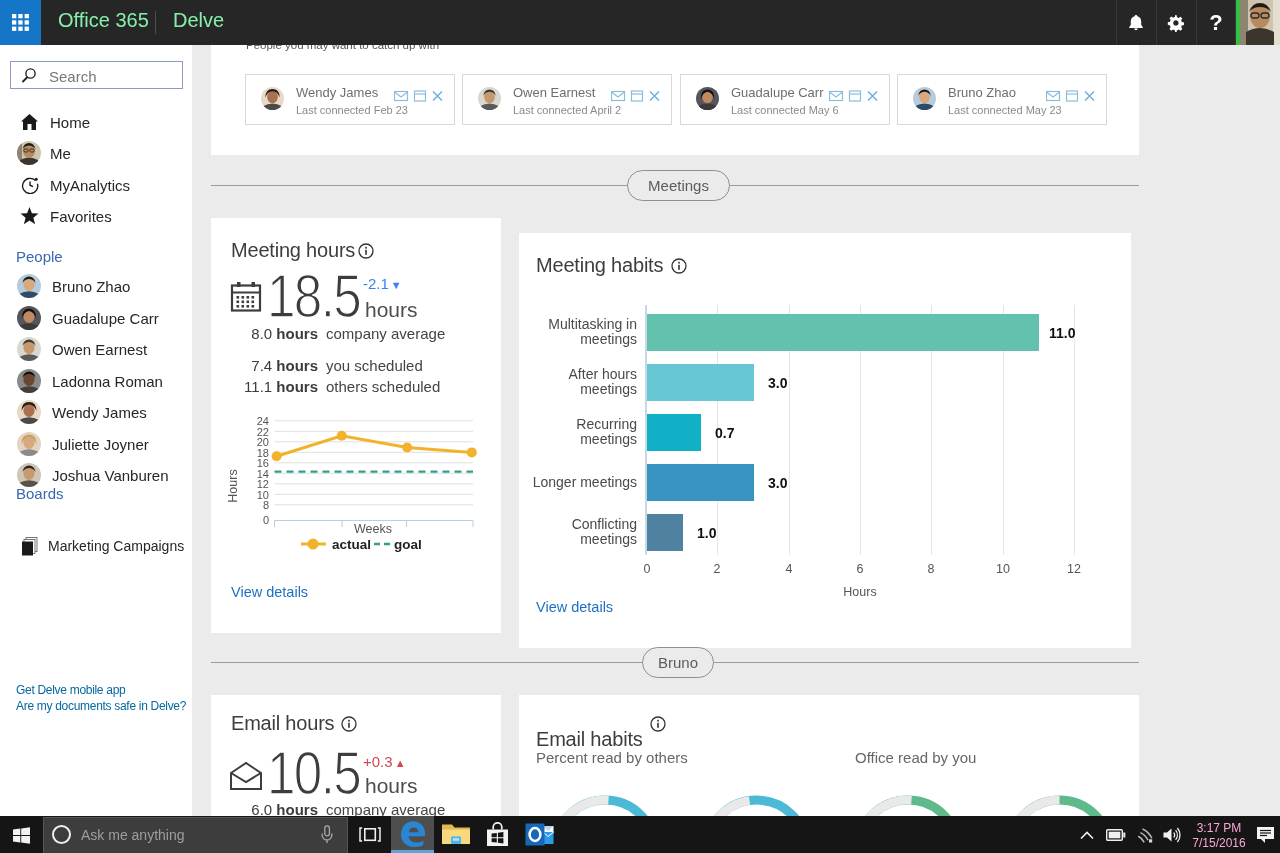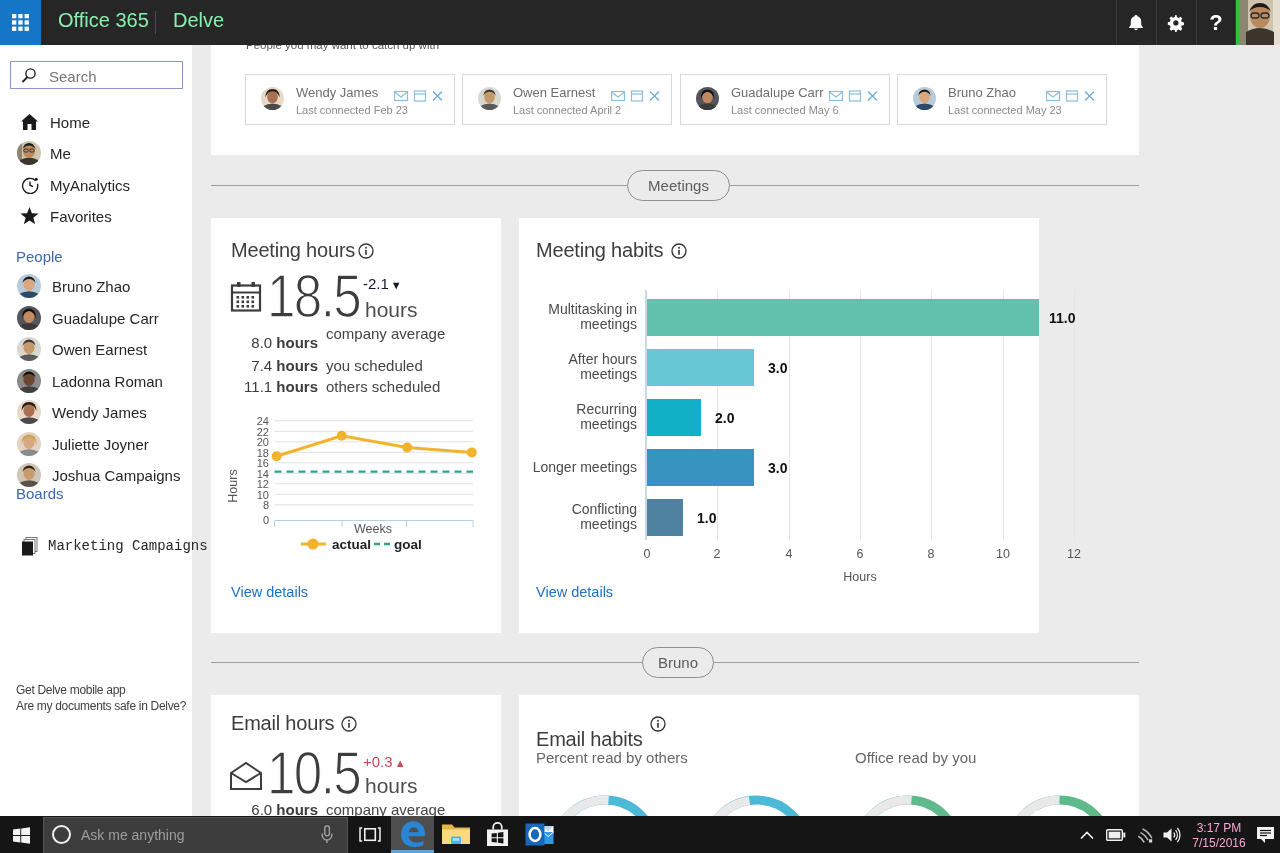--- a/index.html
+++ b/index.html
@@ -18,21 +18,21 @@
   .tbicon { top:0; width:40px; height:45px; color:#fff; text-align:center; }
 
   
   #sidebar { left:0; top:45px; width:192px; height:771px; background:#ffffff; z-index:5; }
   #searchbox { position:absolute; left:10px; top:16px; width:173px; height:28px; border:1px solid #8a99c5; background:#fff; }
   #searchbox span { position:absolute; left:38px; top:6px; font-size:15px; color:#777; }
   .navrow { position:absolute; left:0; width:164px; height:30px; }
   .navrow .txt { position:absolute; left:50px; top:50%; transform:translateY(-50%); font-size:15px; color:#262626; white-space:nowrap; }
   .navhead { position:absolute; left:16px; font-size:15px; color:#3a67b0; }
   .avatar { position:absolute; border-radius:50%; overflow:hidden; }
-  .sblink { position:absolute; left:16px; font-size:12px; color:#404040; white-space:nowrap; letter-spacing:-0.3px; }
+  .sblink { position:absolute; left:16px; font-size:12px; color:#0369a1; white-space:nowrap; letter-spacing:-0.3px; }
 
   
   .card { position:absolute; background:#fff; }
   #topcard { left:211px; top:0px; width:928px; height:155px; }
   .caption { position:absolute; left:35px; top:39px; font-size:11.5px; color:#555; }
   .pcard { position:absolute; top:74px; width:210px; height:51px; border:1px solid #d9d9d9; background:#fff; }
   .pcard .nm { position:absolute; left:50px; top:10px; font-size:13px; color:#6e6e6e; white-space:nowrap; }
   .pcard .lc { position:absolute; left:50px; top:29px; font-size:11px; color:#8a8a8a; }
   .pcard .pav { position:absolute; left:15px; top:12px; width:23px; height:23px; border-radius:50%; overflow:hidden; }
   .pcard .icons { position:absolute; right:10px; top:13px; }
@@ -167,23 +167,23 @@
           <rect x="11.5" y="19.5" width="2.6" height="2.6"></rect>
           <rect x="16.5" y="19.5" width="2.6" height="2.6"></rect>
           <rect x="21.5" y="19.5" width="2.6" height="2.6"></rect>
         <rect x="6.5" y="24" width="2.6" height="2.6"></rect>
           <rect x="11.5" y="24" width="2.6" height="2.6"></rect>
           <rect x="16.5" y="24" width="2.6" height="2.6"></rect>
           <rect x="21.5" y="24" width="2.6" height="2.6"></rect>
       </g>
     </svg>
     <div class="bignum" style="left:56px; top:43px;">18.5</div>
-    <div class="delta" style="left:152px; top:57px; color:#0f172a;">-2.1<span style="font-size:11px; margin-left:2px;">▼</span></div>
+    <div class="delta" style="left:152px; top:57px; color:#3b82f6;">-2.1<span style="font-size:11px; margin-left:2px;">▼</span></div>
     <div class="bighours" style="left:154px; top:80px;">hours</div>
-    <div class="statline" style="left:0px; top:107px; width:107px; text-align:right;margin-top:9px;">8.0 <b>hours</b></div>
+    <div class="statline" style="left:0px; top:107px; width:107px; text-align:right;">8.0 <b>hours</b></div>
     <div class="statline" style="left:115px; top:107px; color:#444;">company average</div>
     <div class="statline" style="left:0px; top:139px; width:107px; text-align:right;">7.4 <b>hours</b></div>
     <div class="statline" style="left:115px; top:139px; color:#444;">you scheduled</div>
     <div class="statline" style="left:0px; top:160px; width:107px; text-align:right;">11.1 <b>hours</b></div>
     <div class="statline" style="left:115px; top:160px; color:#444;">others scheduled</div>
 
     <svg width="290" height="180" viewBox="0 0 290 180" style="position:absolute; left:0; top:180px;">
       <g stroke="#e0e0e0" stroke-width="1">
         <line x1="63.5" y1="22.8" x2="262" y2="22.8"></line>
         <line x1="63.5" y1="33.3" x2="262" y2="33.3"></line>
@@ -228,21 +228,21 @@
 
       <line x1="90" y1="146" x2="115" y2="146" stroke="#f2b32c" stroke-width="3"></line>
       <circle cx="102" cy="146" r="5.5" fill="#f2b32c"></circle>
       <text x="121" y="151" font-size="13.5" font-weight="bold" fill="#222" font-family="Liberation Sans, sans-serif">actual</text>
       <line x1="163" y1="146" x2="179" y2="146" stroke="#30a18a" stroke-width="2.6" stroke-dasharray="6 4"></line>
       <text x="183" y="151" font-size="13.5" font-weight="bold" fill="#222" font-family="Liberation Sans, sans-serif">goal</text>
     </svg>
     <div class="viewdet" style="left:20px; top:366px;">View details</div>
   </div>
 
-  <div class="card" id="mhabits" style="left:519px; top:218px; width:520px; height:415px;">
+  <div class="card" id="mhabits" style="left:519px; top:233px; width:612px; height:415px;">
     <div class="cardtitle" style="left:17px; top:21px;">Meeting habits</div>
     <svg width="16" height="16" viewBox="0 0 16 16" style="position:absolute;left:152px;top:25px;">
       <circle cx="8" cy="8" r="7" fill="none" stroke="#333" stroke-width="1.3"></circle>
       <rect x="7.2" y="6.8" width="1.6" height="5" fill="#333"></rect>
         <rect x="7.2" y="3.8" width="1.6" height="1.8" fill="#333"></rect>
     </svg>
 
     <div class="hb-grid" style="left:198px; top:72px; height:250px;"></div>
     <div class="hb-grid" style="left:270px; top:72px; height:250px;"></div>
     <div class="hb-grid" style="left:341px; top:72px; height:250px;"></div>
@@ -252,21 +252,21 @@
     <div class="hb-grid" style="left:126px; top:72px; height:250px; background:#c9d9e4; width:2px;"></div>
 
     <div class="hb-bar" style="left:128px; top:81px;  width:392px; background:#63c2ae;"></div>
     <div class="hb-bar" style="left:128px; top:131px; width:107px; background:#68c7d4;"></div>
     <div class="hb-bar" style="left:128px; top:181px; width:54px;  background:#12b0c7;"></div>
     <div class="hb-bar" style="left:128px; top:231px; width:107px; background:#3793bf;"></div>
     <div class="hb-bar" style="left:128px; top:281px; width:36px;  background:#4f82a0;"></div>
 
     <div class="hb-val" style="left:530px; top:92px;">11.0</div>
     <div class="hb-val" style="left:249px; top:142px;">3.0</div>
-    <div class="hb-val" style="left:196px; top:192px;">2.0</div>
+    <div class="hb-val" style="left:196px; top:192px;">0.7</div>
     <div class="hb-val" style="left:249px; top:242px;">3.0</div>
     <div class="hb-val" style="left:178px; top:292px;">1.0</div>
 
     <div class="hb-label" style="left:0px; top:84px;  width:118px;">Multitasking in<br>meetings</div>
     <div class="hb-label" style="left:0px; top:134px; width:118px;">After hours<br>meetings</div>
     <div class="hb-label" style="left:0px; top:184px; width:118px;">Recurring<br>meetings</div>
     <div class="hb-label" style="left:0px; top:242px; width:118px;">Longer meetings</div>
     <div class="hb-label" style="left:0px; top:284px; width:118px;">Conflicting<br>meetings</div>
 
     <div class="hb-tick" style="left:123px; top:329px; width:10px; text-align:center;">0</div>
@@ -431,32 +431,32 @@
           </svg></div>
       <div class="txt" style="left:52px;">Juliette Joyner</div>
     </div>
     <div class="navrow" style="top:415px;">
       <div class="avatar" style="left:17px;top:3px;width:24px;height:24px;"><svg width="24" height="24" viewBox="0 0 24 24">
             <rect width="24" height="24" fill="#cfc6b8"></rect>
             <path d="M2 20 Q12 14.5 22 20 L22 24 L2 24 Z" fill="#5a5248"></path>
             <ellipse cx="12" cy="10.5" rx="5.6" ry="6.5" fill="#c89b6e"></ellipse>
             <path d="M5.5 9 Q6.5 2.5 12 2.5 Q17.5 2.5 18.5 9 Q16 5 12 5 Q8 5 5.5 9 Z" fill="#2a2520"></path>
           </svg></div>
-      <div class="txt" style="left:52px;">Joshua Campaigns</div>
+      <div class="txt" style="left:52px;">Joshua Vanburen</div>
     </div>
 
     <div class="navhead" style="top:440px;text-align:center;">Boards</div>
 
     <div class="navrow" style="top:486px;">
       <svg width="18" height="19" viewBox="0 0 18 19" style="position:absolute;left:21px;top:6px;">
         <rect x="5" y="0.5" width="11" height="14" fill="#fff" stroke="#555" stroke-width="0.8"></rect>
         <rect x="3" y="2.5" width="11" height="14" fill="#fff" stroke="#555" stroke-width="0.8"></rect>
         <rect x="1" y="4.5" width="11" height="14" fill="#1a1a1a"></rect>
       </svg>
-      <div class="txt" style="left:48px; font-size:14px;font-family:Liberation Mono, monospace;">Marketing Campaigns</div>
+      <div class="txt" style="left:48px; font-size:14px;">Marketing Campaigns</div>
     </div>
 
     <div class="sblink" style="top:638px;">Get Delve mobile app</div>
     <div class="sblink" style="top:654px;">Are my documents safe in Delve?</div>
   </div>
 
   <div class="abs" id="topbar">
     <div class="abs" id="waffle">
       <svg width="17" height="17" viewBox="0 0 17 17">
         <g fill="#fff">

